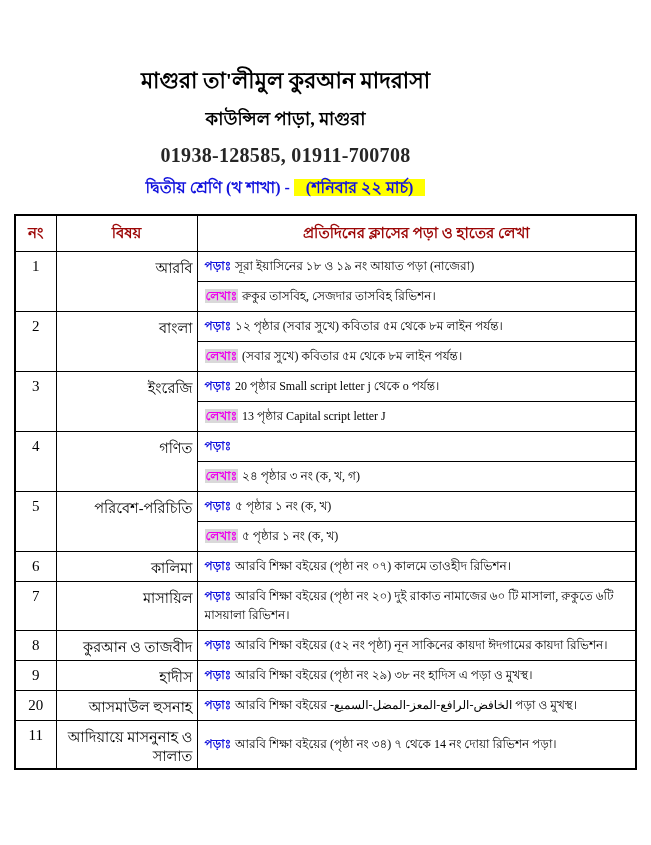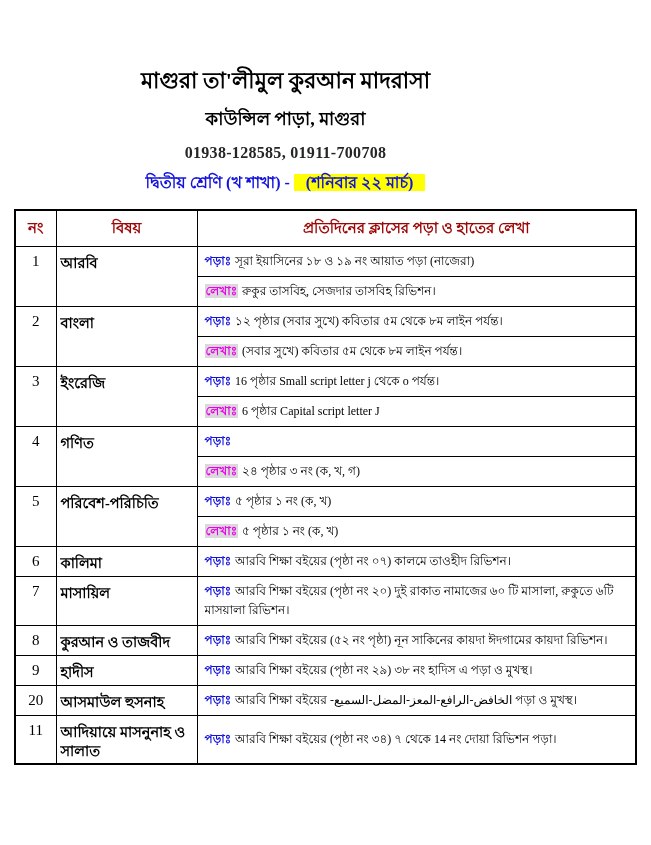--- a/index.html
+++ b/index.html
@@ -11,40 +11,40 @@
   body{
     width:651px; height:845px; background:#ffffff; color:#000;
     font-family:"Liberation Serif","DejaVu Serif",serif;
     overflow:hidden;
   }
   .page{ width:571px; height:845px; padding-top:66px; }
 
   header{ text-align:center; }
   .title{ font-size:22px; line-height:30px; font-weight:bold; margin:0; }
   .addr{ font-size:18px; font-weight:bold; margin-top:9px; }
-  .phone{ font-size:16px; font-weight:bold; margin-top:8px; color:var(--phone); letter-spacing:.3px; }
+  .phone{ font-size:20px; font-weight:bold; margin-top:8px; color:var(--phone); letter-spacing:.3px; }
   .classline{ font-size:16px; font-weight:bold; margin-top:8px; color:var(--blue); }
   .classline .hl{ background:var(--yellow); padding:0 12px; }
 
   table{
     border-collapse:collapse; table-layout:fixed;
     width:623px; margin:12px 14px 0 14px;
     border:2px solid #000;
   }
   th,td{ border:1.4px solid #000; }
   th{
     color:var(--red); font-weight:bold; font-size:15px;
     padding:5px 3px; text-align:center;
   }
   td.no{
     text-align:center; vertical-align:top;
     font-size:15px; padding:6px 2px 2px;
   }
   td.subject{
-    text-align:left; vertical-align:top; font-weight:bold;
+    text-align:right; vertical-align:top; font-weight:normal;
     font-size:14.5px; line-height:19px; padding:7px 4px 2px;
   }
   td.entry{
     font-size:12px; line-height:19px; padding:5px 8px 5px 7px;
     height:29px; vertical-align:middle;
   }
   .lbl{ font-weight:bold; }
   .lbl.pora{ color:var(--blue); }
   .lbl.lekha{ color:var(--magenta); background:var(--lblbg); padding:0 1px; }
   .txt{ margin-left:4px; }
@@ -88,24 +88,24 @@
           <td class="no" rowspan="2">2</td>
           <td class="subject" rowspan="2">বাংলা</td>
           <td class="entry"><span class="lbl pora">পড়াঃ</span><span class="txt">১২ পৃষ্ঠার (সবার সুখে) কবিতার ৫ম থেকে ৮ম লাইন পর্যন্ত।</span></td>
         </tr>
         <tr>
           <td class="entry"><span class="lbl lekha">লেখাঃ</span><span class="txt">(সবার সুখে) কবিতার ৫ম থেকে ৮ম লাইন পর্যন্ত।</span></td>
         </tr>
         <tr>
           <td class="no" rowspan="2">3</td>
           <td class="subject" rowspan="2">ইংরেজি</td>
-          <td class="entry"><span class="lbl pora">পড়াঃ</span><span class="txt">16 পৃষ্ঠার Small script letter j থেকে o পর্যন্ত।</span></td>
+          <td class="entry"><span class="lbl pora">পড়াঃ</span><span class="txt">20 পৃষ্ঠার Small script letter j থেকে o পর্যন্ত।</span></td>
         </tr>
         <tr>
-          <td class="entry"><span class="lbl lekha">লেখাঃ</span><span class="txt">6 পৃষ্ঠার Capital script letter J</span></td>
+          <td class="entry"><span class="lbl lekha">লেখাঃ</span><span class="txt">13 পৃষ্ঠার Capital script letter J</span></td>
         </tr>
         <tr>
           <td class="no" rowspan="2">4</td>
           <td class="subject" rowspan="2">গণিত</td>
           <td class="entry"><span class="lbl pora">পড়াঃ</span><span class="txt"></span></td>
         </tr>
         <tr>
           <td class="entry"><span class="lbl lekha">লেখাঃ</span><span class="txt">২৪ পৃষ্ঠার ৩ নং (ক, খ, গ)</span></td>
         </tr>
         <tr>

